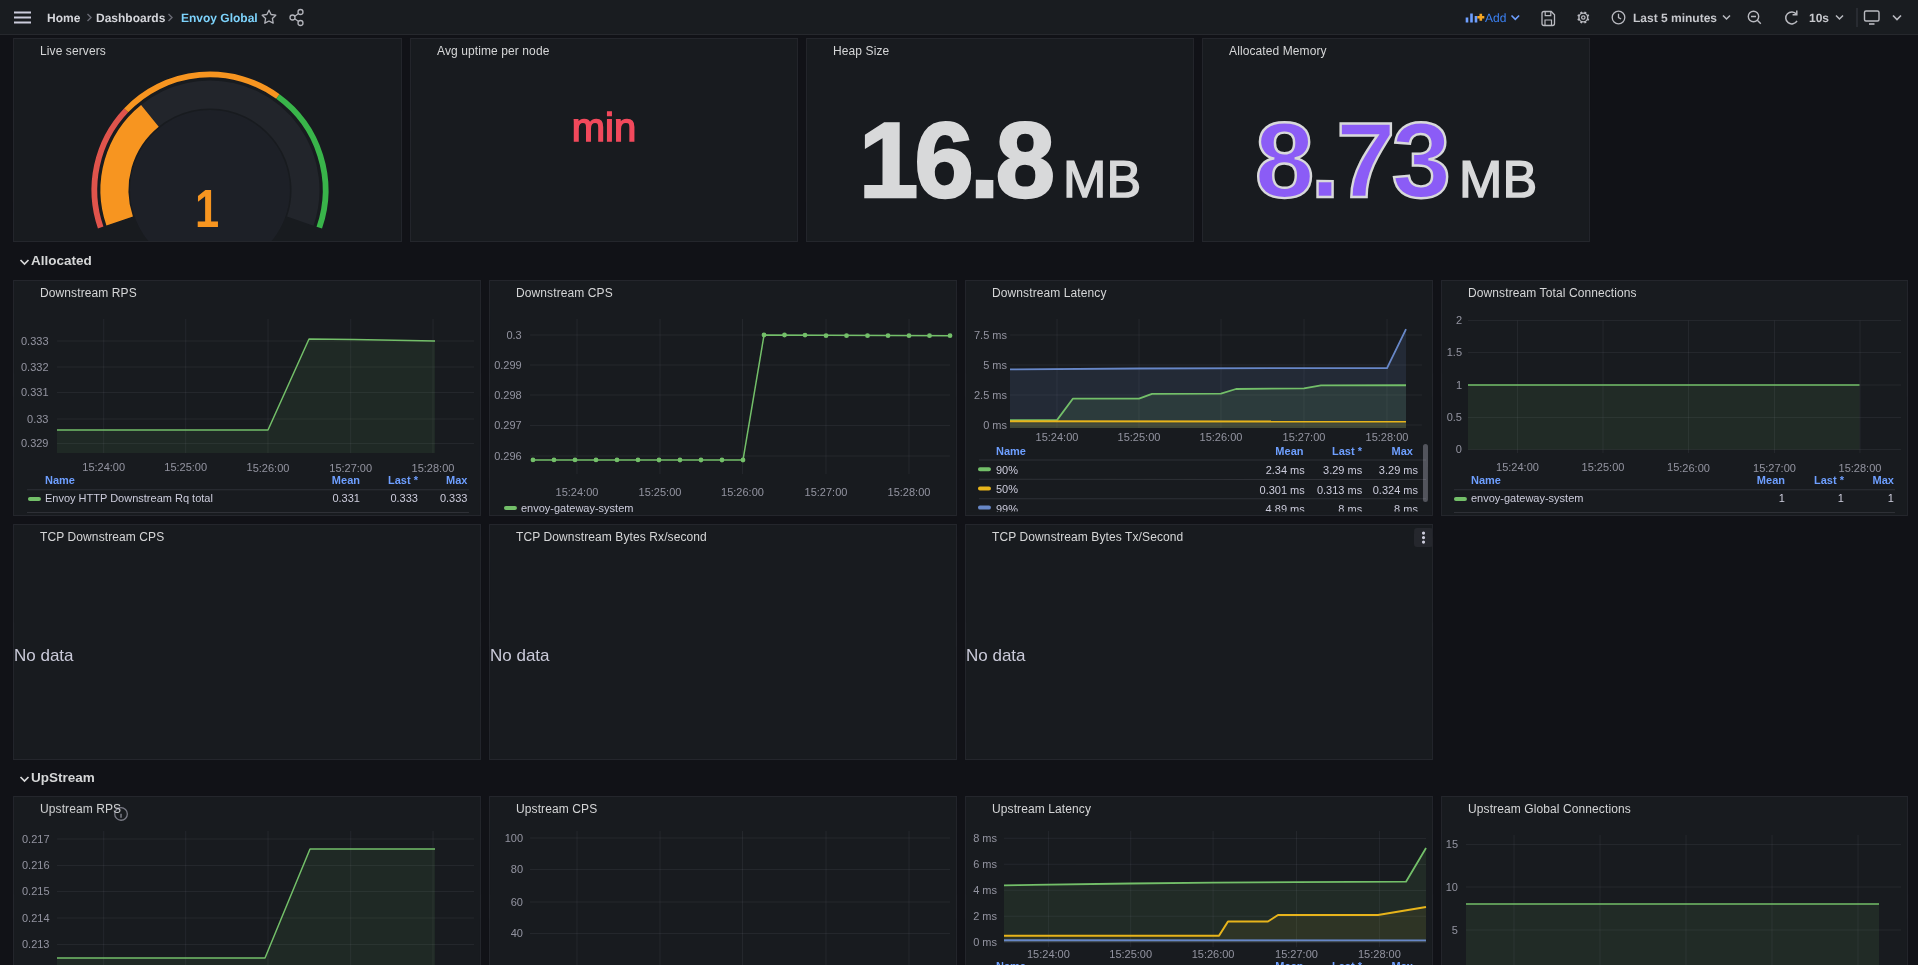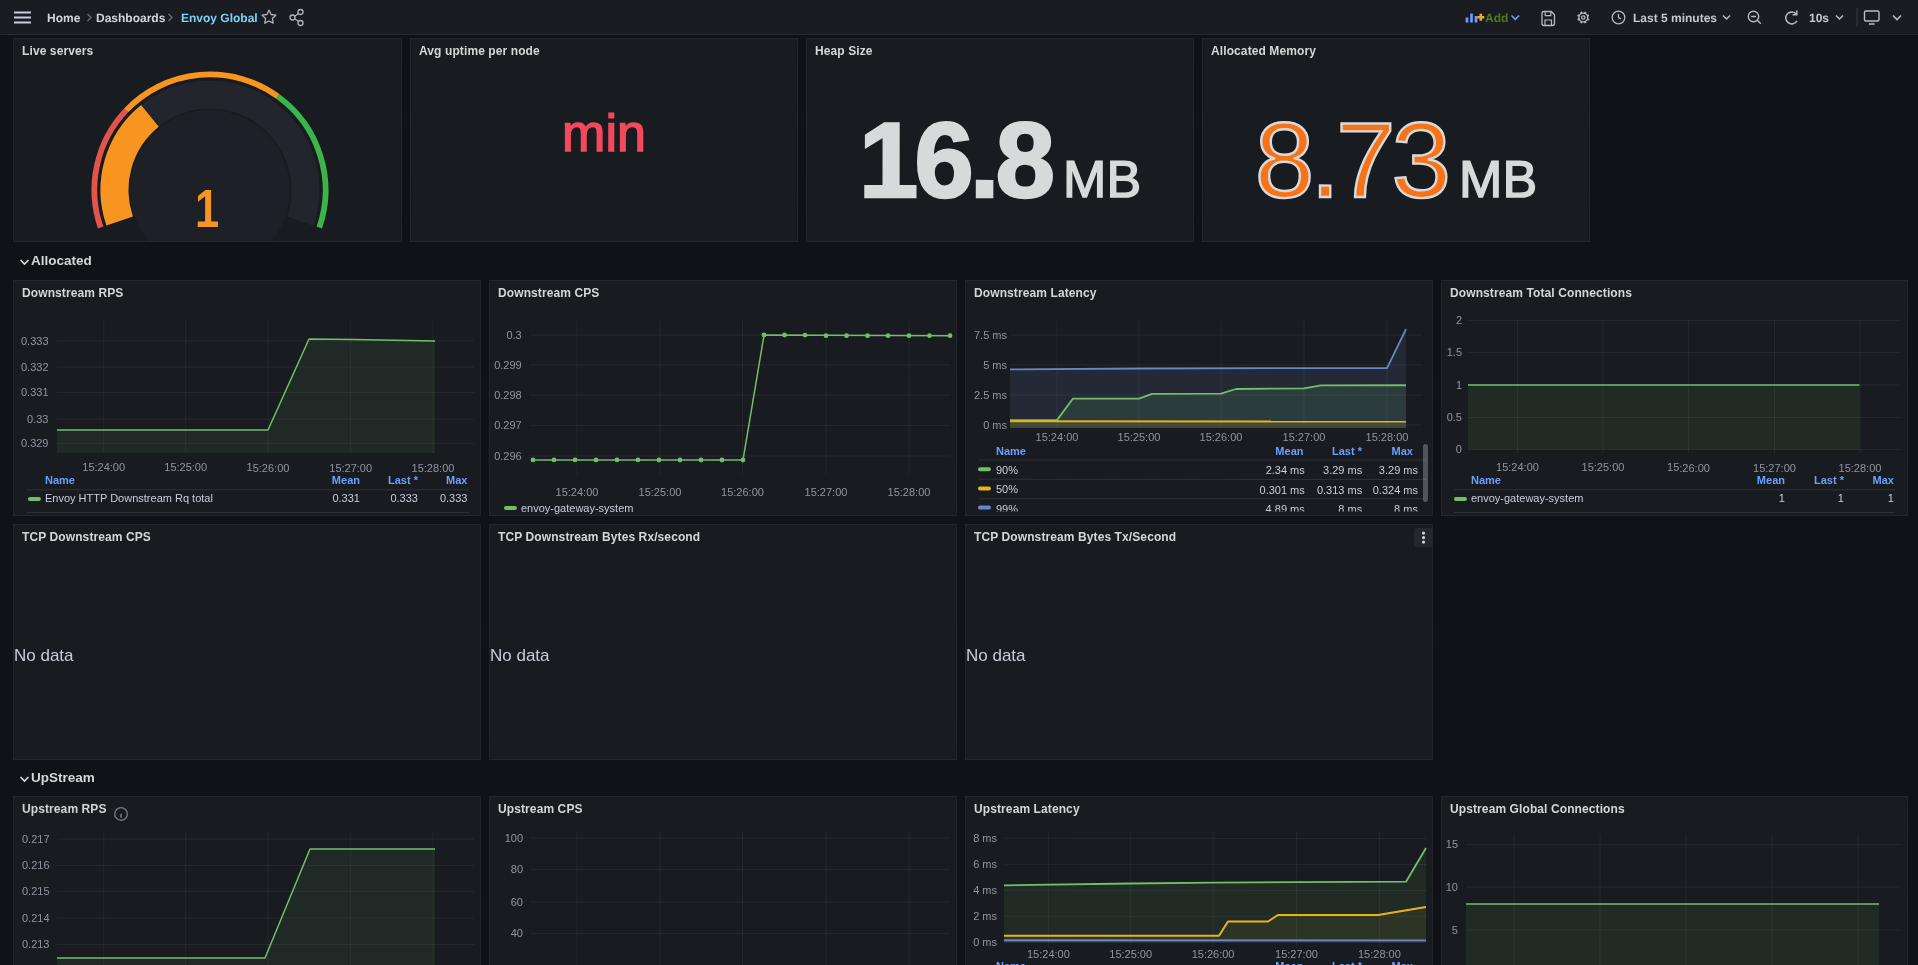--- a/index.html
+++ b/index.html
@@ -1,17 +1,17 @@
 <!DOCTYPE html>
 <html><head><meta charset="utf-8"><style>
 *{margin:0;padding:0;box-sizing:border-box}
 html,body{width:1918px;height:965px;overflow:hidden;background:#111217;font-family:"Liberation Sans",sans-serif}
 .nav{position:absolute;left:0;top:0;width:1918px;height:35px;background:#191c20;border-bottom:1px solid #26282d}
 .panel{position:absolute;background:#181b1f;border:1px solid #24262c;overflow:hidden;transform:rotate(0.018deg)}
-.pt{position:absolute;left:8px;top:5px;font-size:12px;font-weight:700;color:rgba(216,217,218,.99);letter-spacing:.1px}
+.pt{position:absolute;left:26px;top:5px;font-size:12px;font-weight:400;color:rgba(216,217,218,.99);letter-spacing:.1px}
 .ax{font-size:11px;fill:rgba(204,204,220,0.68)}
 .lg{font-size:11px;fill:#ccccdc}
 .lh{font-size:11px;font-weight:bold;fill:#6e9fff}
 .sect{position:absolute;font-size:13.5px;font-weight:bold;color:rgba(216,217,218,.99)}
 .nv{position:absolute;top:0;height:35px;display:flex;align-items:center;font-size:12px;color:#c7c8cd;transform:rotate(0.03deg)}
 .nodata{position:absolute;left:0;right:12px;text-align:left;font-size:17px;color:rgba(204,204,220,.99)}
 svg{position:absolute;left:0;top:0}
 </style></head><body>
 <div style="position:absolute;left:0;top:0;width:1918px;height:965px;filter:grayscale(0%)">
 <div class="nav"></div>
@@ -42,52 +42,52 @@
       <path d="M1796.8 10.5v4.2h-4.2" stroke="#b9bac0" stroke-width="1.5" fill="none"></path>
       <path d="M1836 15.5l3.5 3.5 3.5-3.5" stroke="#b9bac0" stroke-width="1.5" fill="none"></path>
       <path d="M1857 8v19" stroke="rgba(204,204,220,0.18)" stroke-width="1"></path>
       <rect x="1864.5" y="11" width="14.5" height="10" rx="1.5" stroke="#b9bac0" stroke-width="1.4" fill="none"></rect>
       <path d="M1869 24h5.5" stroke="#b9bac0" stroke-width="1.6"></path>
       <path d="M1893 15.5l4 4 4-4" stroke="#b9bac0" stroke-width="1.6" fill="none"></path>
     </svg>
     <div class="nv" style="left:47px;font-weight:600;color:#d5d6db">Home</div>
     <div class="nv" style="left:96px;font-weight:600;color:#d5d6db">Dashboards</div>
     <div class="nv" style="left:181px;font-weight:600;color:#7dd3fc">Envoy Global</div>
-    <div class="nv" style="left:1485px;font-weight:700;color:#4d7c0f">Add</div>
+    <div class="nv" style="left:1485px;font-weight:400;color:#3b82f6">Add</div>
     <div class="nv" style="left:1633px;font-weight:600">Last 5 minutes</div>
     <div class="nv" style="left:1809px;font-weight:600">10s</div>
     <div class="panel" style="left:13px;top:38px;width:389px;height:204px">
       <div class="pt">Live servers</div>
       <svg width="387" height="202" viewBox="0 0 387 202">
         <circle cx="196" cy="151" r="80" fill="#1d2027"></circle>
         <path d="M105.7 182.1A95.5 95.5 0 1 1 286.3 182.1" stroke="#22252b" stroke-width="28" fill="none"></path>
         <path d="M105.7 182.1A95.5 95.5 0 0 1 135.9 76.8" stroke="#f79520" stroke-width="28" fill="none"></path>
         <path d="M86.7 188.6A115.6 115.6 0 0 1 112.1 71.4" stroke="#e0544c" stroke-width="5.8" fill="none"></path>
         <path d="M112.1 71.4A115.6 115.6 0 0 1 263.9 57.5" stroke="#f79520" stroke-width="5.8" fill="none"></path>
         <path d="M263.9 57.5A115.6 115.6 0 0 1 305.3 188.6" stroke="#39b54a" stroke-width="5.8" fill="none"></path>
         <text transform="translate(193,188.5) scale(0.82,1)" text-anchor="middle" font-size="53" font-weight="bold" fill="#f79520">1</text>
       </svg>
     </div>
     <div class="panel" style="left:410px;top:38px;width:388px;height:204px">
       <div class="pt">Avg uptime per node</div>
       <div style="position:absolute;left:0;top:68px;width:100%;height:140px;display:flex;align-items:baseline;justify-content:center;line-height:1;transform:rotate(0.02deg)">
-        <span style="font-size:52px;font-weight:400;color:#f2495c;-webkit-text-stroke:1.5px #f2495c">min</span>
+        <span style="font-size:40px;font-weight:400;color:#f2495c;-webkit-text-stroke:1.5px #f2495c">min</span>
       </div>
     </div>
     <div class="panel" style="left:806px;top:38px;width:388px;height:204px">
       <div class="pt">Heap Size</div>
       <div style="position:absolute;left:0;top:68px;width:100%;height:140px;display:flex;align-items:baseline;justify-content:center;line-height:1;transform:rotate(0.02deg)">
         <span style="font-size:107px;font-weight:700;color:#d8d9da;letter-spacing:-4px;-webkit-text-stroke:2.4px #d8d9da">16.8</span>
         <span style="font-size:52px;font-weight:400;color:#d8d9da;margin-left:12px;-webkit-text-stroke:1.5px #d8d9da">MB</span>
       </div>
     </div>
     <div class="panel" style="left:1202px;top:38px;width:388px;height:204px">
       <div class="pt">Allocated Memory</div>
       <div style="position:absolute;left:0;top:68px;width:100%;height:140px;display:flex;align-items:baseline;justify-content:center;line-height:1;transform:rotate(0.02deg)">
-        <span style="font-size:107px;font-weight:400;color:#f97316;letter-spacing:-4px;-webkit-text-stroke:2.4px #d8d9da">8.73</span>
+        <span style="font-size:107px;font-weight:700;color:#8b5cf6;letter-spacing:-4px;-webkit-text-stroke:2.4px #d8d9da">8.73</span>
         <span style="font-size:52px;font-weight:400;color:#d8d9da;margin-left:12px;-webkit-text-stroke:1.5px #d8d9da">MB</span>
       </div>
     </div>
     <svg style="left:19px;top:258px" width="11" height="9">
       <path d="M1.5 2l4 4 4-4" stroke="#d8d9da" stroke-width="1.7" fill="none"></path>
     </svg>
     <div class="sect" style="left:31px;top:253px">Allocated</div>
     <svg style="left:19px;top:775px" width="11" height="9">
       <path d="M1.5 2l4 4 4-4" stroke="#d8d9da" stroke-width="1.7" fill="none"></path>
     </svg>

